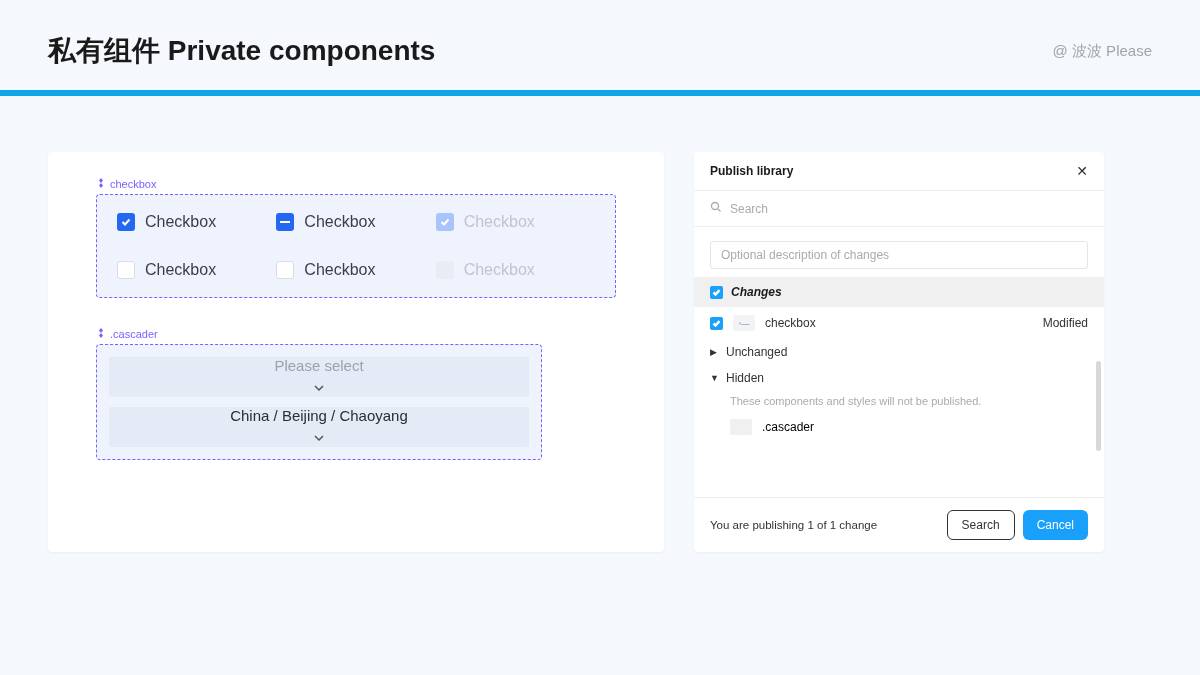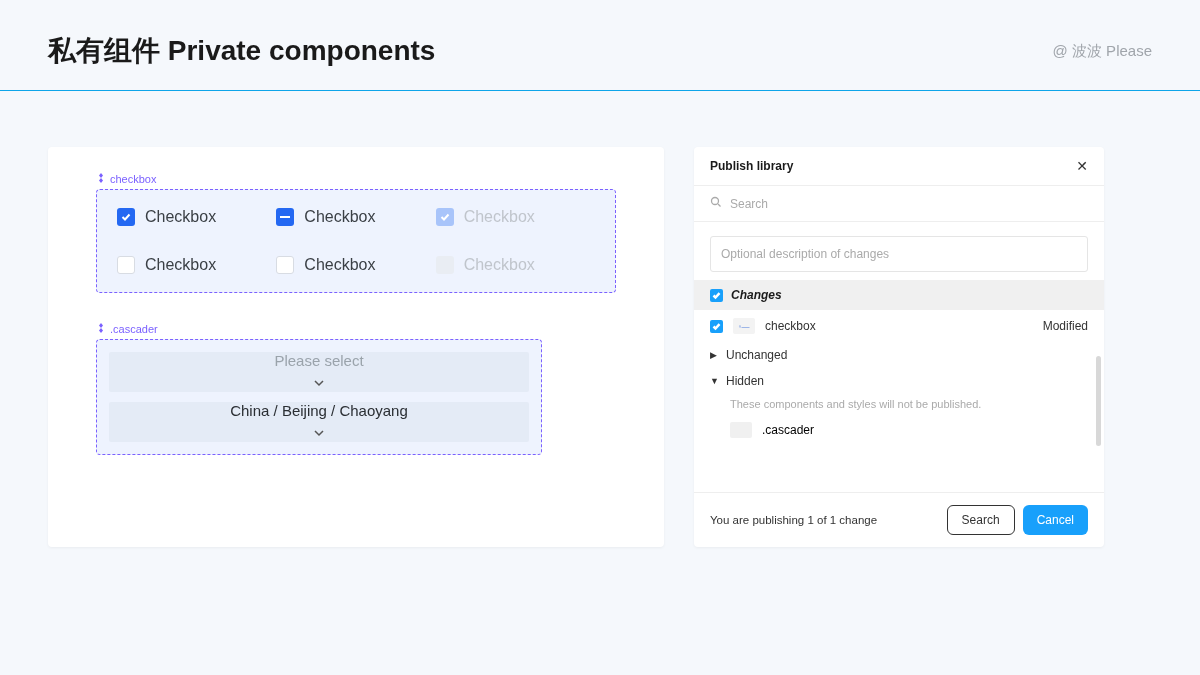--- a/index.html
+++ b/index.html
@@ -8,21 +8,21 @@
   background: #f5f8fc;
   width: 1200px;
   height: 675px;
   overflow: hidden;
 }
 .header {
   display: flex;
   justify-content: space-between;
   align-items: center;
   padding: 32px 48px 20px 48px;
-  border-bottom: 1px solid #0ea5e9;
+  border-bottom: 6px solid #0ea5e9;
 }
 .title {
   font-size: 28px;
   font-weight: 700;
   color: #1a1a1a;
 }
 .author {
   font-size: 15px;
   color: #a0a5ab;
 }
@@ -128,21 +128,21 @@
   align-items: center;
   gap: 8px;
   font-size: 12px;
   color: #aaa;
 }
 .dlg-body { flex: 1; overflow: hidden; position: relative; }
 .desc-wrap { padding: 14px 16px 8px 16px; }
 .desc-input {
   border: 1px solid #e5e5e5;
   border-radius: 3px;
-  height: 36px;
+  height: 28px;
   display: flex;
   align-items: center;
   padding: 0 10px;
   font-size: 12px;
   color: #aaa;
 }
 .changes-header {
   background: #f0f0f0;
   padding: 8px 16px;
   display: flex;

